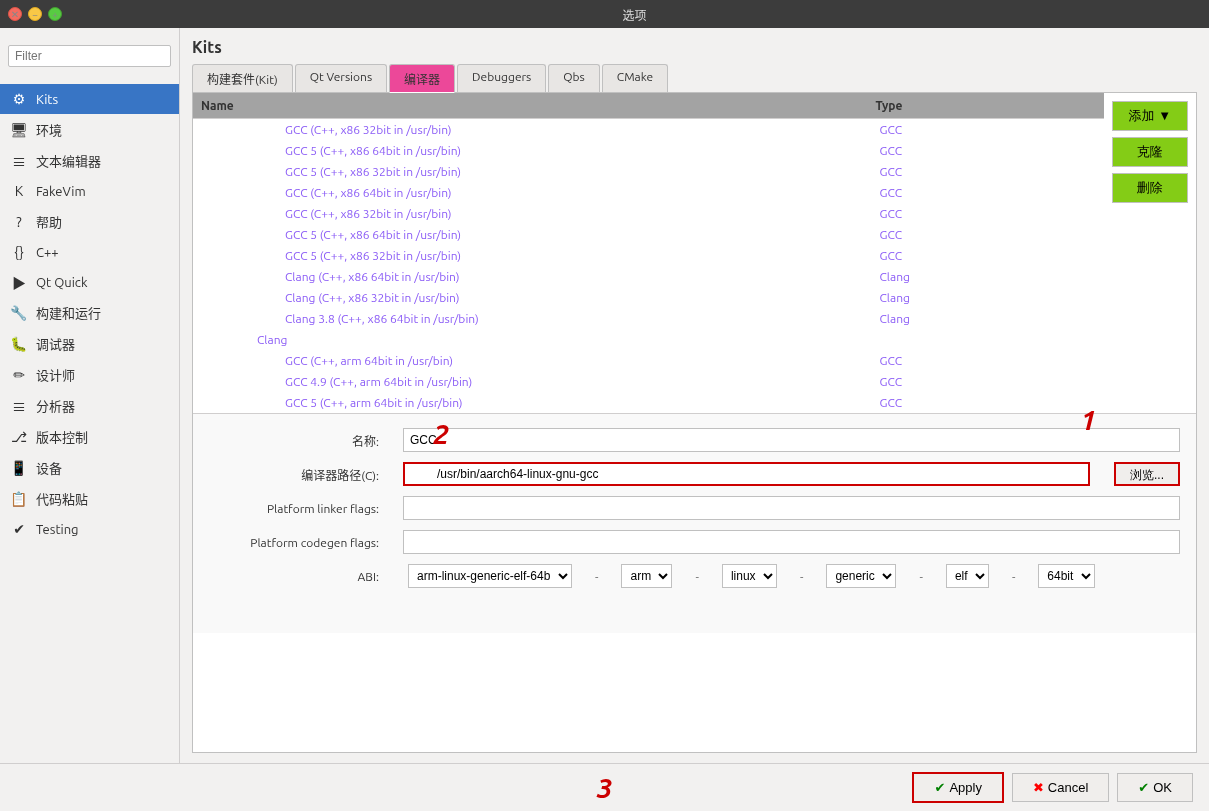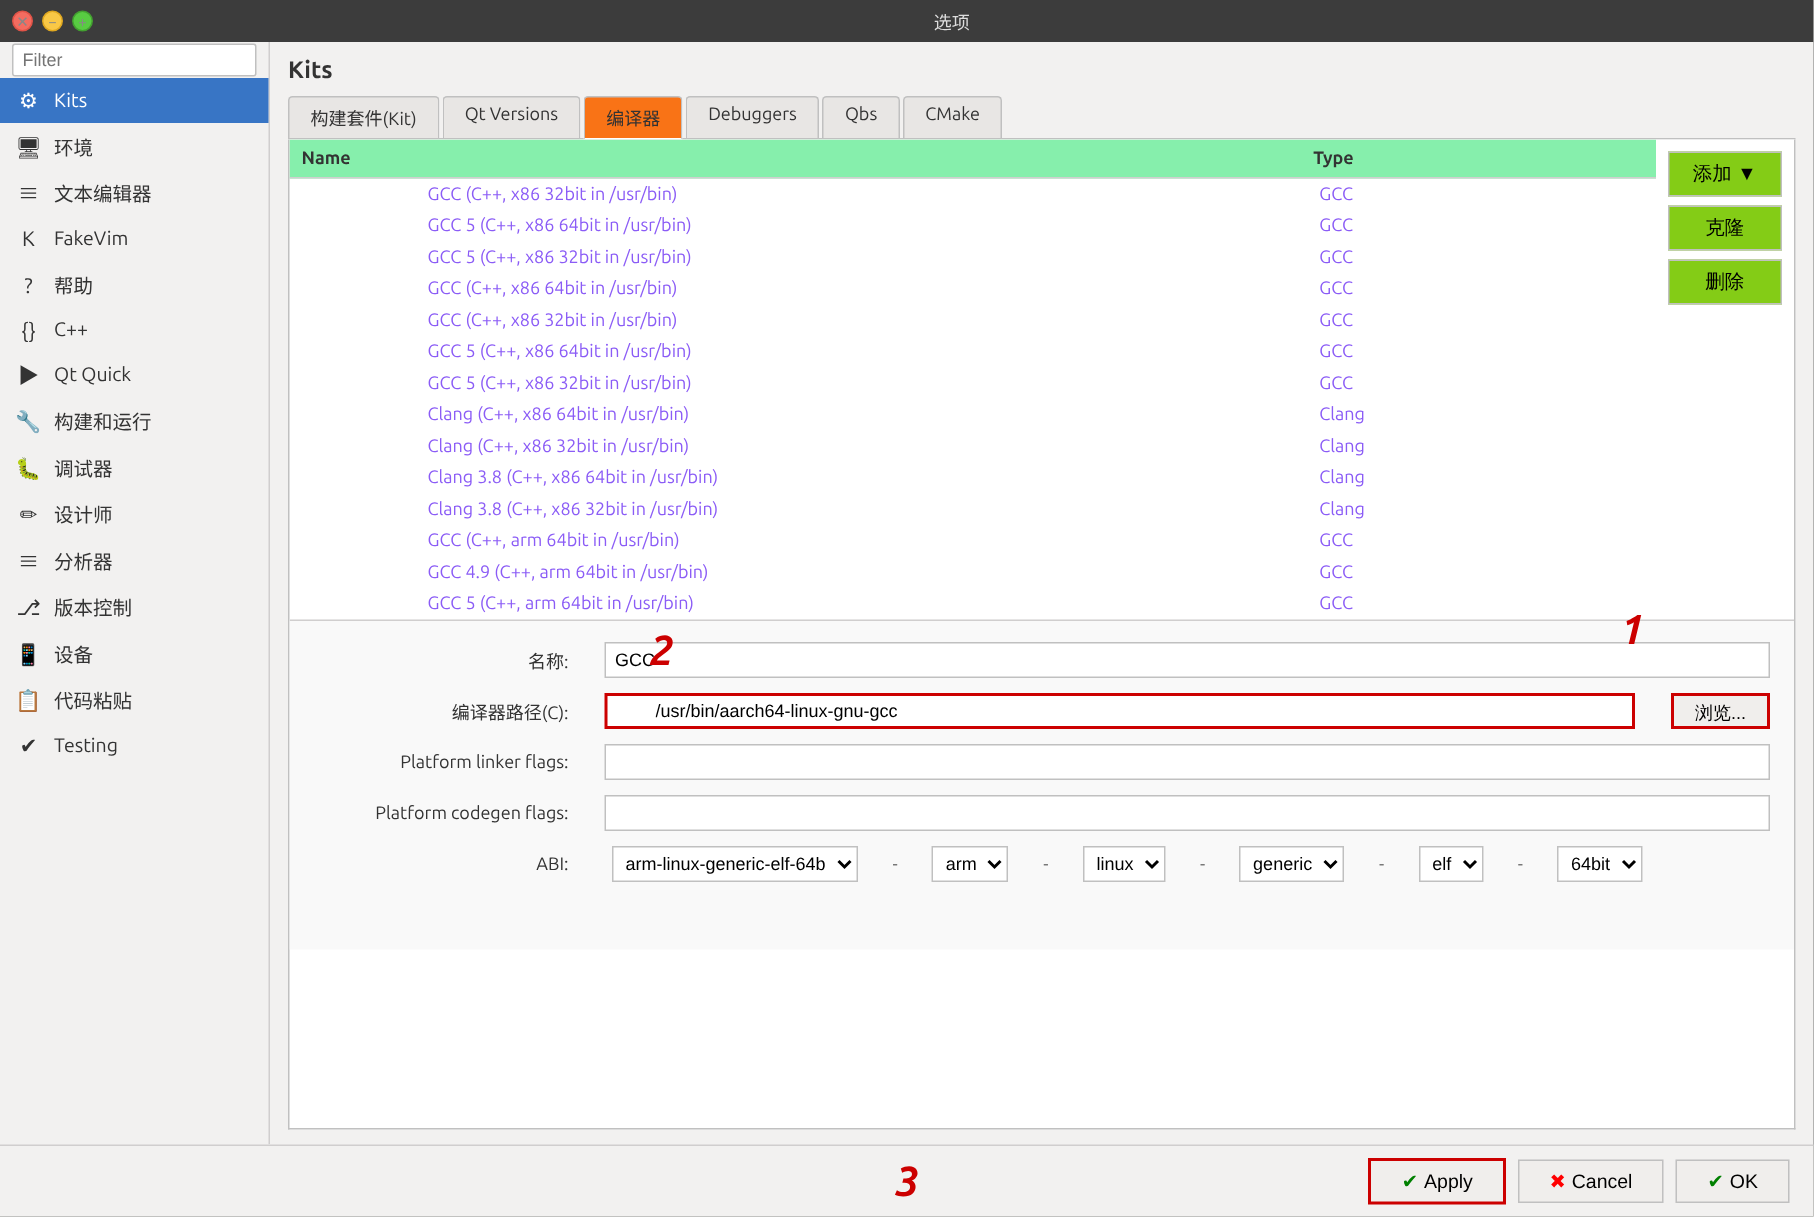--- a/index.html
+++ b/index.html
@@ -55,21 +55,21 @@
     }
     .sidebar {
       width: 180px;
       background: #f2f1f0;
       border-right: 1px solid #d0cece;
       display: flex;
       flex-direction: column;
       flex-shrink: 0;
     }
     .filter-input {
-      margin: 1px 8px;
+      margin: 17px 8px;
       padding: 3px 6px;
       border: 1px solid #c0c0c0;
       background: white;
       font-size: 12px;
       color: #999;
       border-radius: 2px;
       outline: none;
     }
     .sidebar-item {
       display: flex;
@@ -117,37 +117,37 @@
       border: 1px solid #c0c0c0;
       border-bottom: none;
       background: #e8e6e4;
       cursor: pointer;
       font-size: 12px;
       color: #333;
       margin-right: 2px;
       border-radius: 3px 3px 0 0;
     }
     .tab.active {
-      background: #f97316;
+      background: #ec4899;
       border-bottom: 1px solid white;
       margin-bottom: -1px;
       z-index: 1;
     }
     .panel {
       background: white;
       border: 1px solid #c0c0c0;
       border-top: none;
       flex: 1;
       display: flex;
       flex-direction: column;
       overflow: hidden;
     }
     .table-header {
       display: flex;
-      background: #86efac;
+      background: #a3a3a3;
       border-bottom: 1px solid #d0cece;
       padding: 4px 0;
       flex-shrink: 0;
     }
     .table-header-cell {
       font-weight: bold;
       font-size: 12px;
       color: #333;
       padding: 2px 8px;
     }
@@ -438,21 +438,20 @@
               </div>
               <div class="compiler-row">
                 <div class="name-cell indent-2">Clang (C++, x86 32bit in /usr/bin)</div>
                 <div class="type-cell">Clang</div>
               </div>
               <div class="compiler-row">
                 <div class="name-cell indent-2">Clang 3.8 (C++, x86 64bit in /usr/bin)</div>
                 <div class="type-cell">Clang</div>
               </div>
               <div class="compiler-row">
-                <div class="name-cell indent-2">Clang 3.8 (C++, x86 32bit in /usr/bin)</div>
                 <div class="type-cell">Clang</div>
               </div>
               <div class="compiler-row">
                 <div class="name-cell indent-2">GCC (C++, arm 64bit in /usr/bin)</div>
                 <div class="type-cell">GCC</div>
               </div>
               <div class="compiler-row">
                 <div class="name-cell indent-2">GCC 4.9 (C++, arm 64bit in /usr/bin)</div>
                 <div class="type-cell">GCC</div>
               </div>

